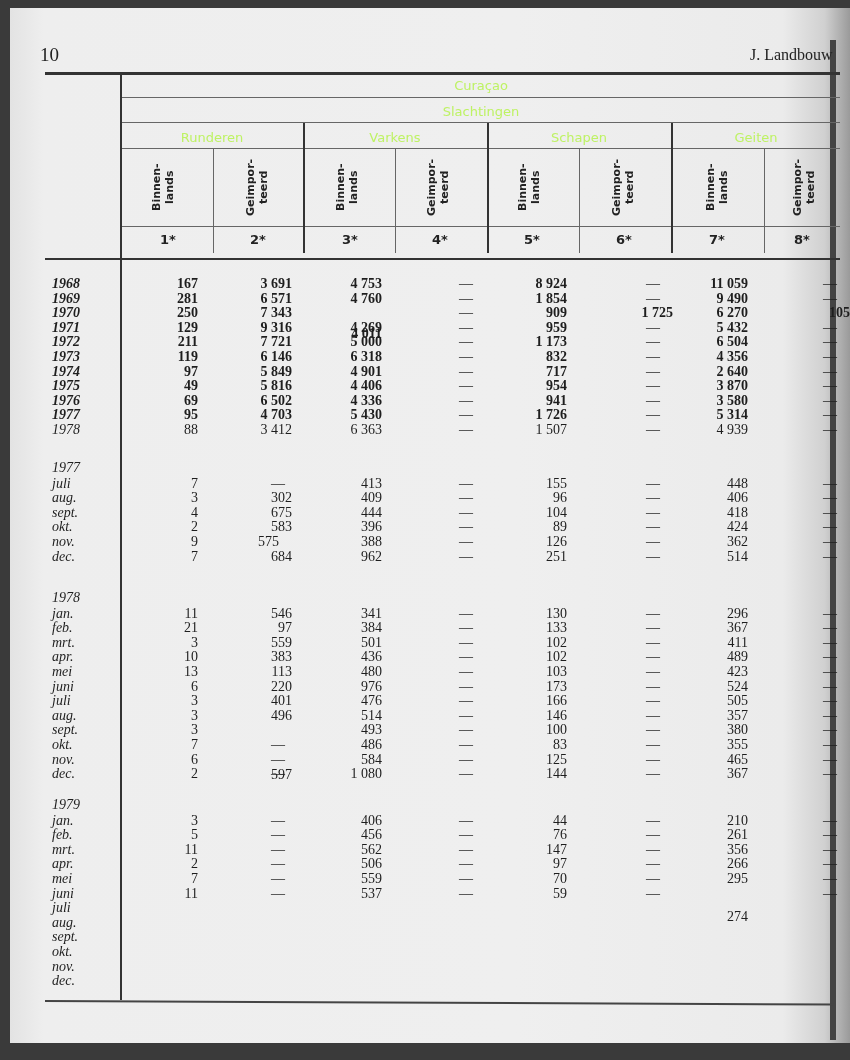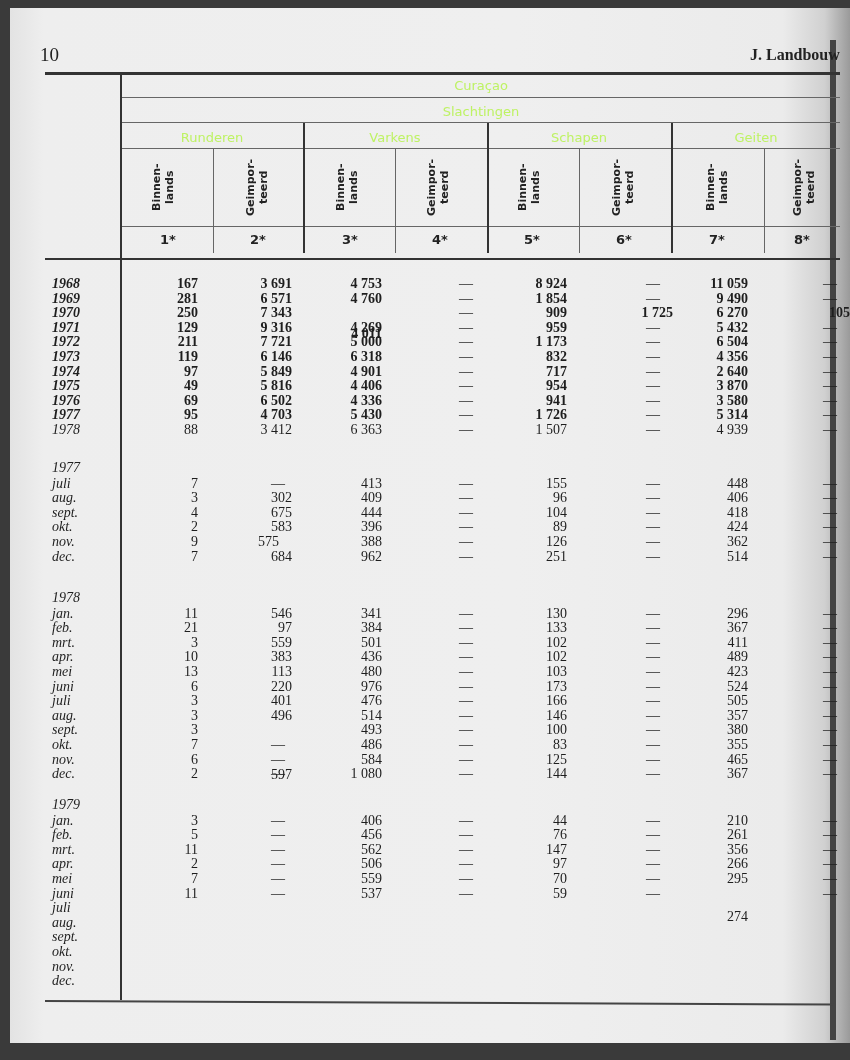--- a/index.html
+++ b/index.html
@@ -15,21 +15,21 @@
     background: linear-gradient(90deg, #e3e3e3 0%, #eeeeee 4%, #efefef 60%, #ebebeb 92%, #d0d0d0 97%, #9a9a9a 100%);
   }
   .binding {
     position: absolute; left: 830px; top: 40px; width: 6px; height: 1000px;
     background: #444;
   }
   .page-number {
     position: absolute; left: 40px; top: 44px; font-size: 19px; color: #222;
   }
   .running-head {
-    position: absolute; left: 750px; top: 46px; font-size: 16px; font-weight: bold; color: #222; white-space: nowrap;
+    position: absolute; left: 750px; top: 46px; font-size: 16px; font-weight: normal; color: #222; white-space: nowrap;
   }
   .rule-top { position: absolute; left: 45px; top: 72px; width: 795px; height: 3px; background: #333; }
   .rule-head-bottom { position: absolute; left: 45px; top: 258px; width: 795px; height: 2px; background: #333; }
   .rule-bottom { position: absolute; left: 45px; top: 1000px; width: 790px; height: 2px; background: #444; transform: rotate(0.25deg); transform-origin: left; }
   .stub-line { position: absolute; left: 120px; top: 74px; width: 2px; height: 926px; background: #333; }
 
   .hdr { position: absolute; font-family: "DejaVu Sans", sans-serif; color: #bef264; text-align: center; }
   .hline { position: absolute; height: 1px; background: #666; }
   .vline { position: absolute; width: 1px; background: #666; }
   .vline.thick { width: 2px; background: #333; }

